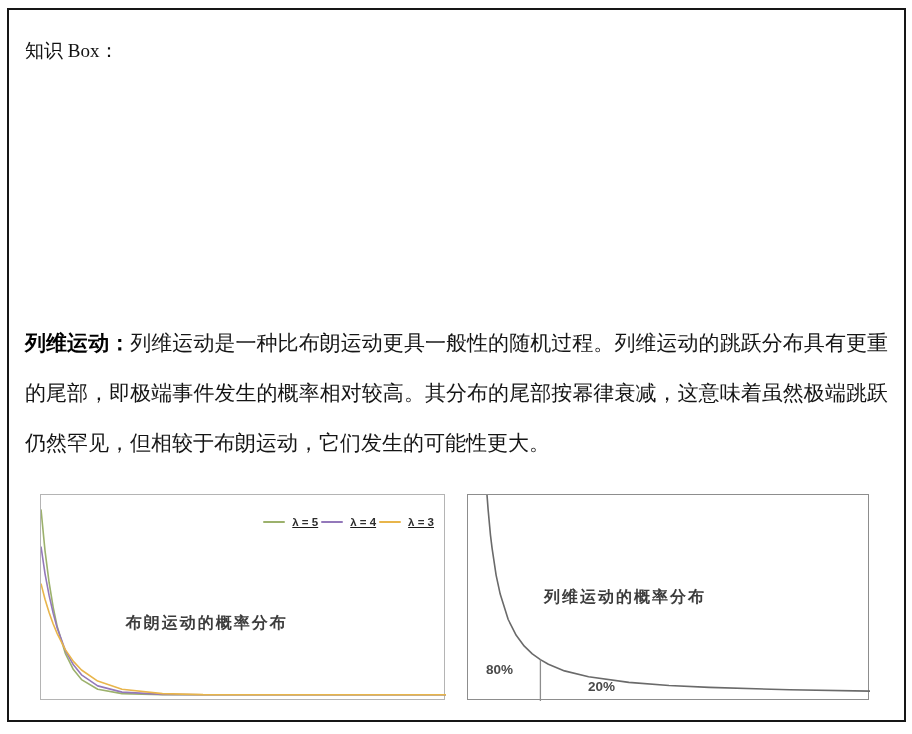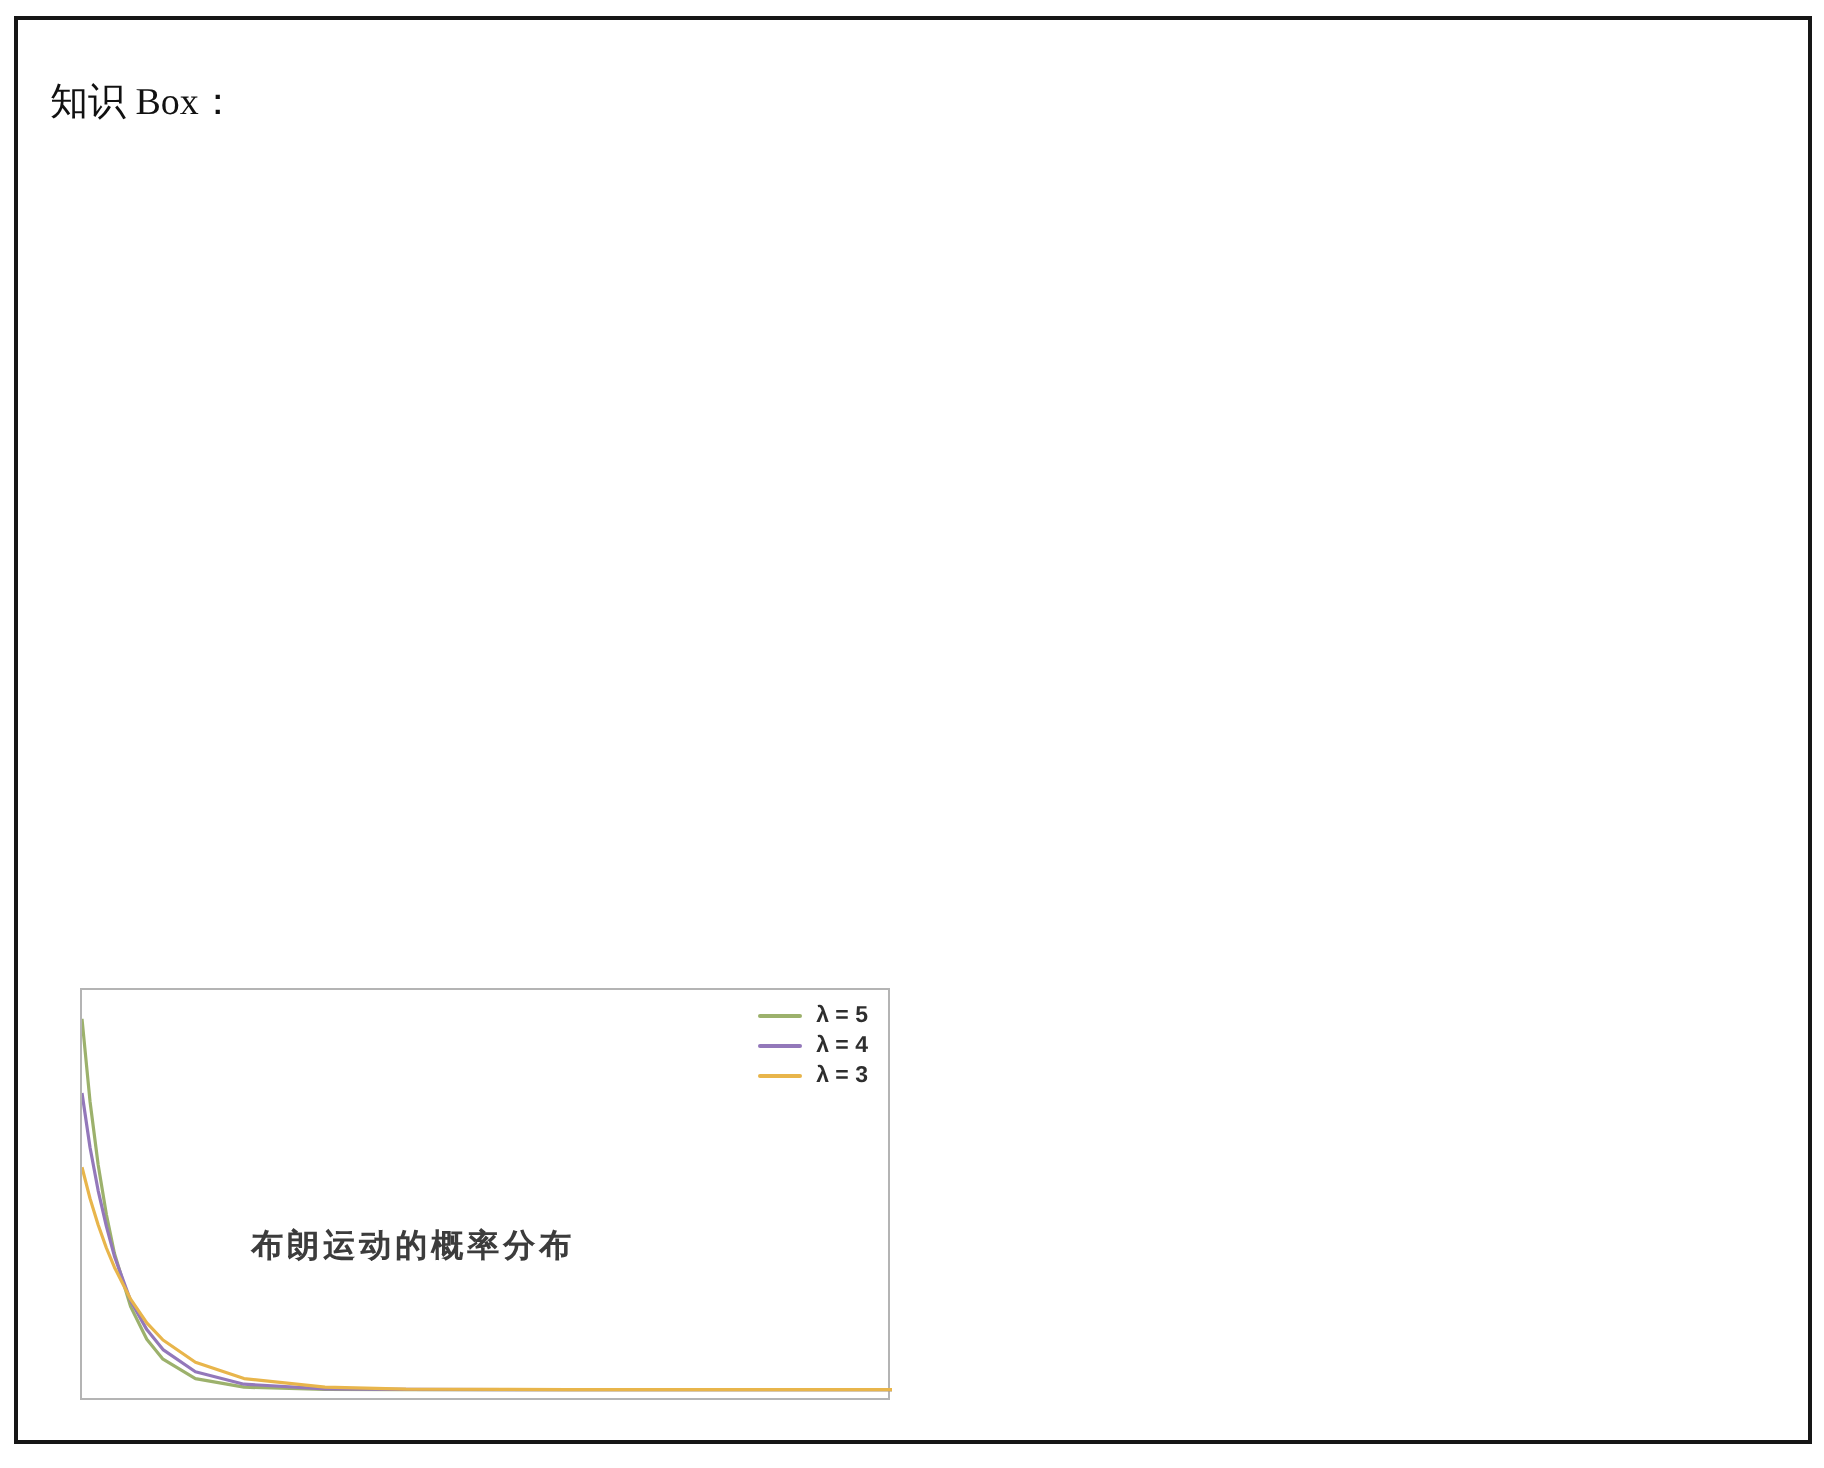--- a/index.html
+++ b/index.html
@@ -32,40 +32,43 @@
   #chart-brownian{left:40px;width:405px;height:206px;border:1px solid #b4b4b4;}
   #chart-levy{left:467px;width:402px;height:206px;border:1px solid #8d8d8d;}
   .chart svg{position:absolute;left:0;top:0;}
   .chart-title{
     position:absolute;font-size:16px;font-weight:600;color:#3c3c3c;
     letter-spacing:2px;white-space:nowrap;
   }
   #chart-brownian .chart-title{left:21%;top:58%;text-align:right;}
   #chart-levy .chart-title{left:19%;top:45%;}
   .legend{
-    position:absolute;right:10px;top:7px;display:flex;flex-direction:column;gap:3px;
+    position:absolute;right:10px;top:21px;display:flex;gap:3px;text-decoration:underline;
   }
   .legend-row{display:flex;align-items:center;gap:7px;}
   .legend-swatch{width:22px;height:2px;border-radius:1px;}
   .legend-label{font-size:11.5px;font-weight:600;color:#2e2e2e;}
   .pct-label{
     position:absolute;font-size:13.5px;font-weight:600;color:#4a4a4a;white-space:nowrap;
   }
   #pct-80{left:4.5%;top:82%;}
   #pct-20{left:30%;top:90%;}
 </style>
 </head>
 <body>
 
 <div id="stage">
   <div class="doc-frame"></div>
 
   <div class="doc-title">知识 Box：</div>
 
 
+  <div class="para" id="para-levy">
+    <span class="lead">列维运动：</span><span>列维运动是一种比布朗运动更具一般性的随机过程。列维运动的跳跃分布具有更重的尾部，即极端事件发生的概率相对较高。其分布的尾部按幂律衰减，这意味着虽然极端跳跃仍然罕见，但相较于布朗运动，它们发生的可能性更大。</span>
+  </div>
 
   <div class="chart" id="chart-brownian">
     <svg width="405" height="206" viewBox="0 0 405 206">
         <polyline points="0.0,14.4 4.0,55.6 8.1,87.5 12.2,112.3 16.2,131.6 24.3,158.3 32.4,174.6 40.5,184.6 56.7,194.3 81.0,198.6 121.5,199.7 162.0,199.8 243.0,199.8 324.0,199.8 405.0,199.8" fill="none" stroke="#9cb16c" stroke-width="1.6" stroke-linejoin="round"></polyline>
         <polyline points="0.0,51.5 4.0,78.6 8.1,100.4 12.2,118.2 16.2,133.1 24.3,155.3 32.4,169.8 40.5,179.8 56.7,190.9 81.0,197.1 121.5,199.4 162.0,199.7 243.0,199.8 324.0,199.8 405.0,199.8" fill="none" stroke="#9378ba" stroke-width="1.6" stroke-linejoin="round"></polyline>
         <polyline points="0.0,88.6 4.0,104.2 8.1,117.5 12.2,129.0 16.2,138.6 24.3,154.6 32.4,166.4 40.5,175.0 56.7,186.1 81.0,194.3 121.5,198.6 162.0,199.6 243.0,199.8 324.0,199.8 405.0,199.8" fill="none" stroke="#e8b54b" stroke-width="1.6" stroke-linejoin="round"></polyline>
       </svg>
     <div class="chart-title">布朗运动的概率分布</div>
     <div class="legend">
       <div class="legend-row">
@@ -76,13 +79,22 @@
         <span class="legend-swatch" style="background: rgb(147, 120, 186);"></span>
         <span class="legend-label">λ = 4</span>
       </div>
       <div class="legend-row">
         <span class="legend-swatch" style="background: rgb(232, 181, 75);"></span>
         <span class="legend-label">λ = 3</span>
       </div>
     </div>
   </div>
 
+  <div class="chart" id="chart-levy">
+    <svg width="402" height="206" viewBox="0 0 402 206">
+        <polyline points="19.0,-0.0 20.1,14.4 22.5,40.4 24.1,53.4 28.1,80.1 32.2,99.1 40.2,124.5 48.2,140.3 56.3,151.2 64.3,158.8 72.4,164.6 80.4,169.2 96.5,175.9 120.6,181.8 160.8,187.4 201.0,190.5 241.2,192.4 321.6,194.8 402.0,196.1" fill="none" stroke="#6a6a6a" stroke-width="1.6" stroke-linejoin="round"></polyline>
+        <line x1="72.4" x2="72.4" y1="164.8" y2="206.0" stroke="#8d8d8d" stroke-width="1.3"></line>
+      </svg>
+    <div class="chart-title">列维运动的概率分布</div>
+    <div class="pct-label" id="pct-80">80%</div>
+    <div class="pct-label" id="pct-20">20%</div>
+  </div>
 </div>
 
 </body></html>

